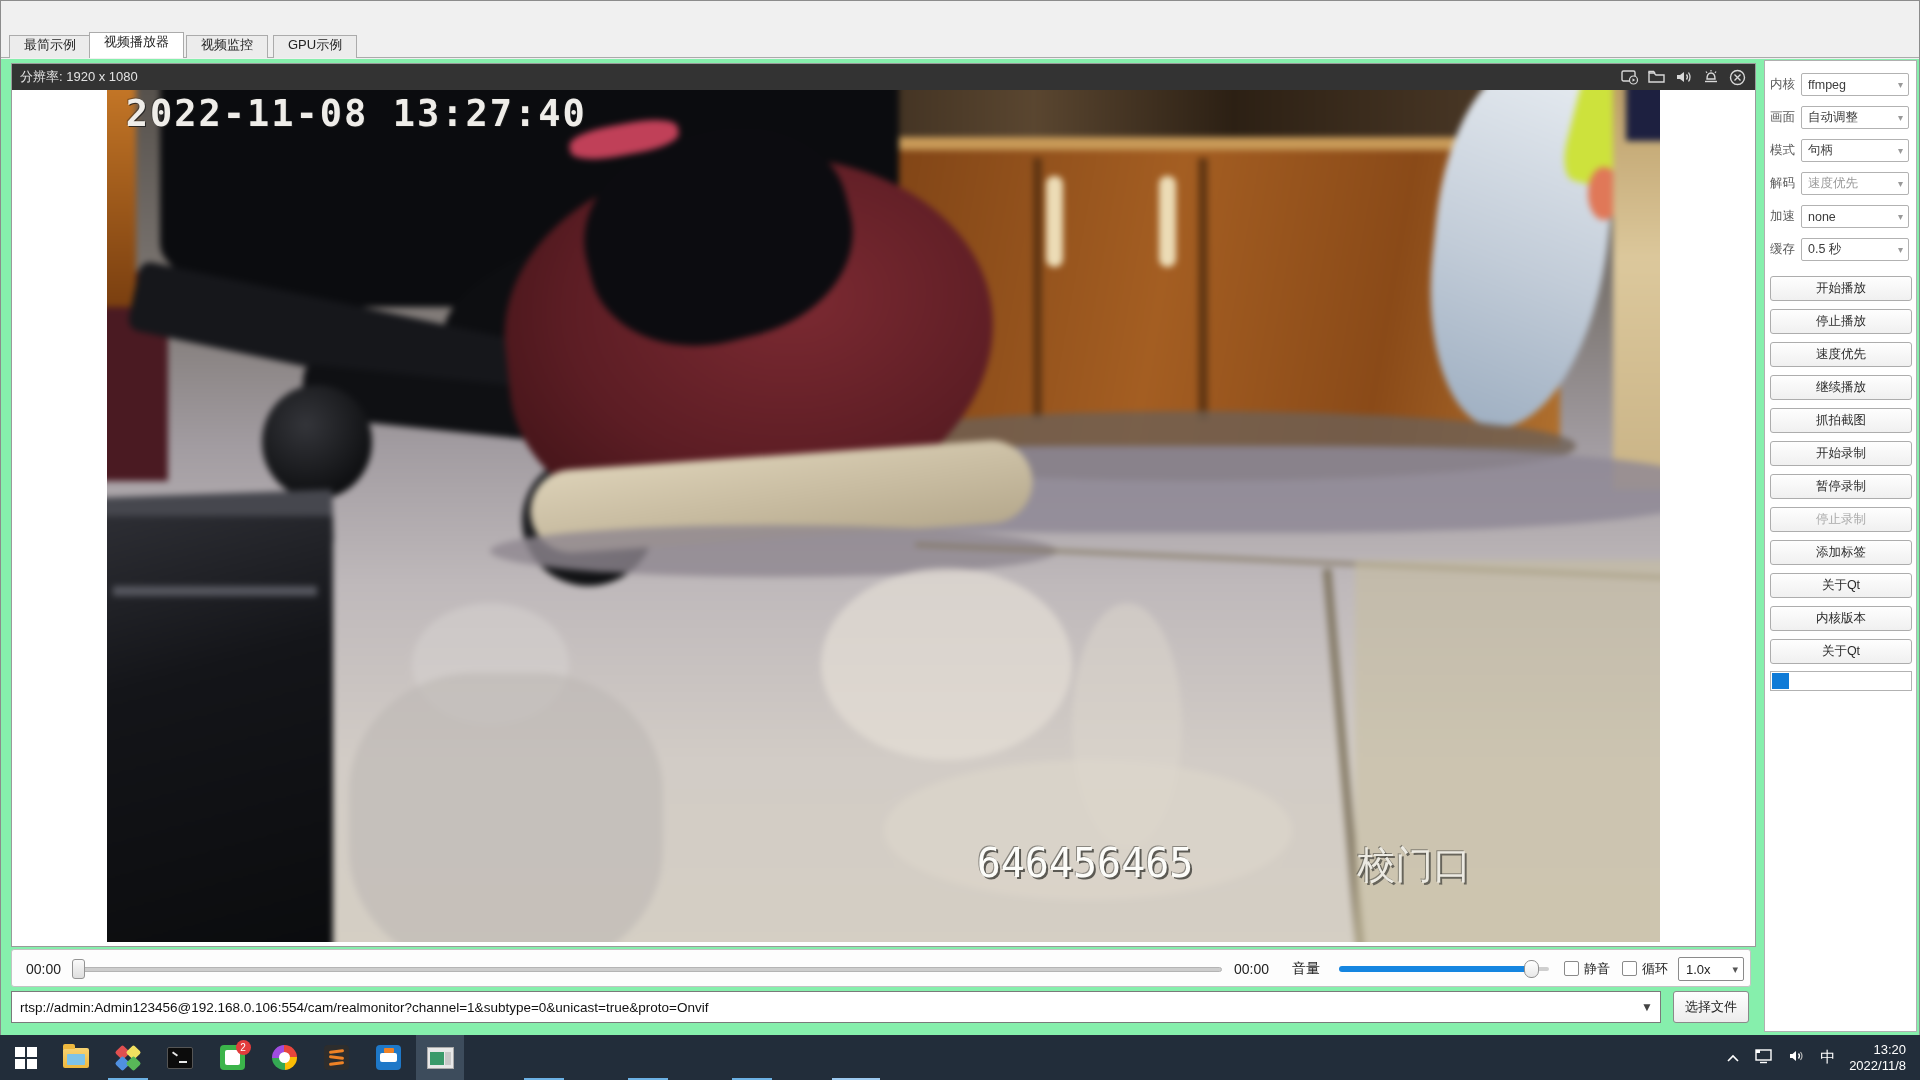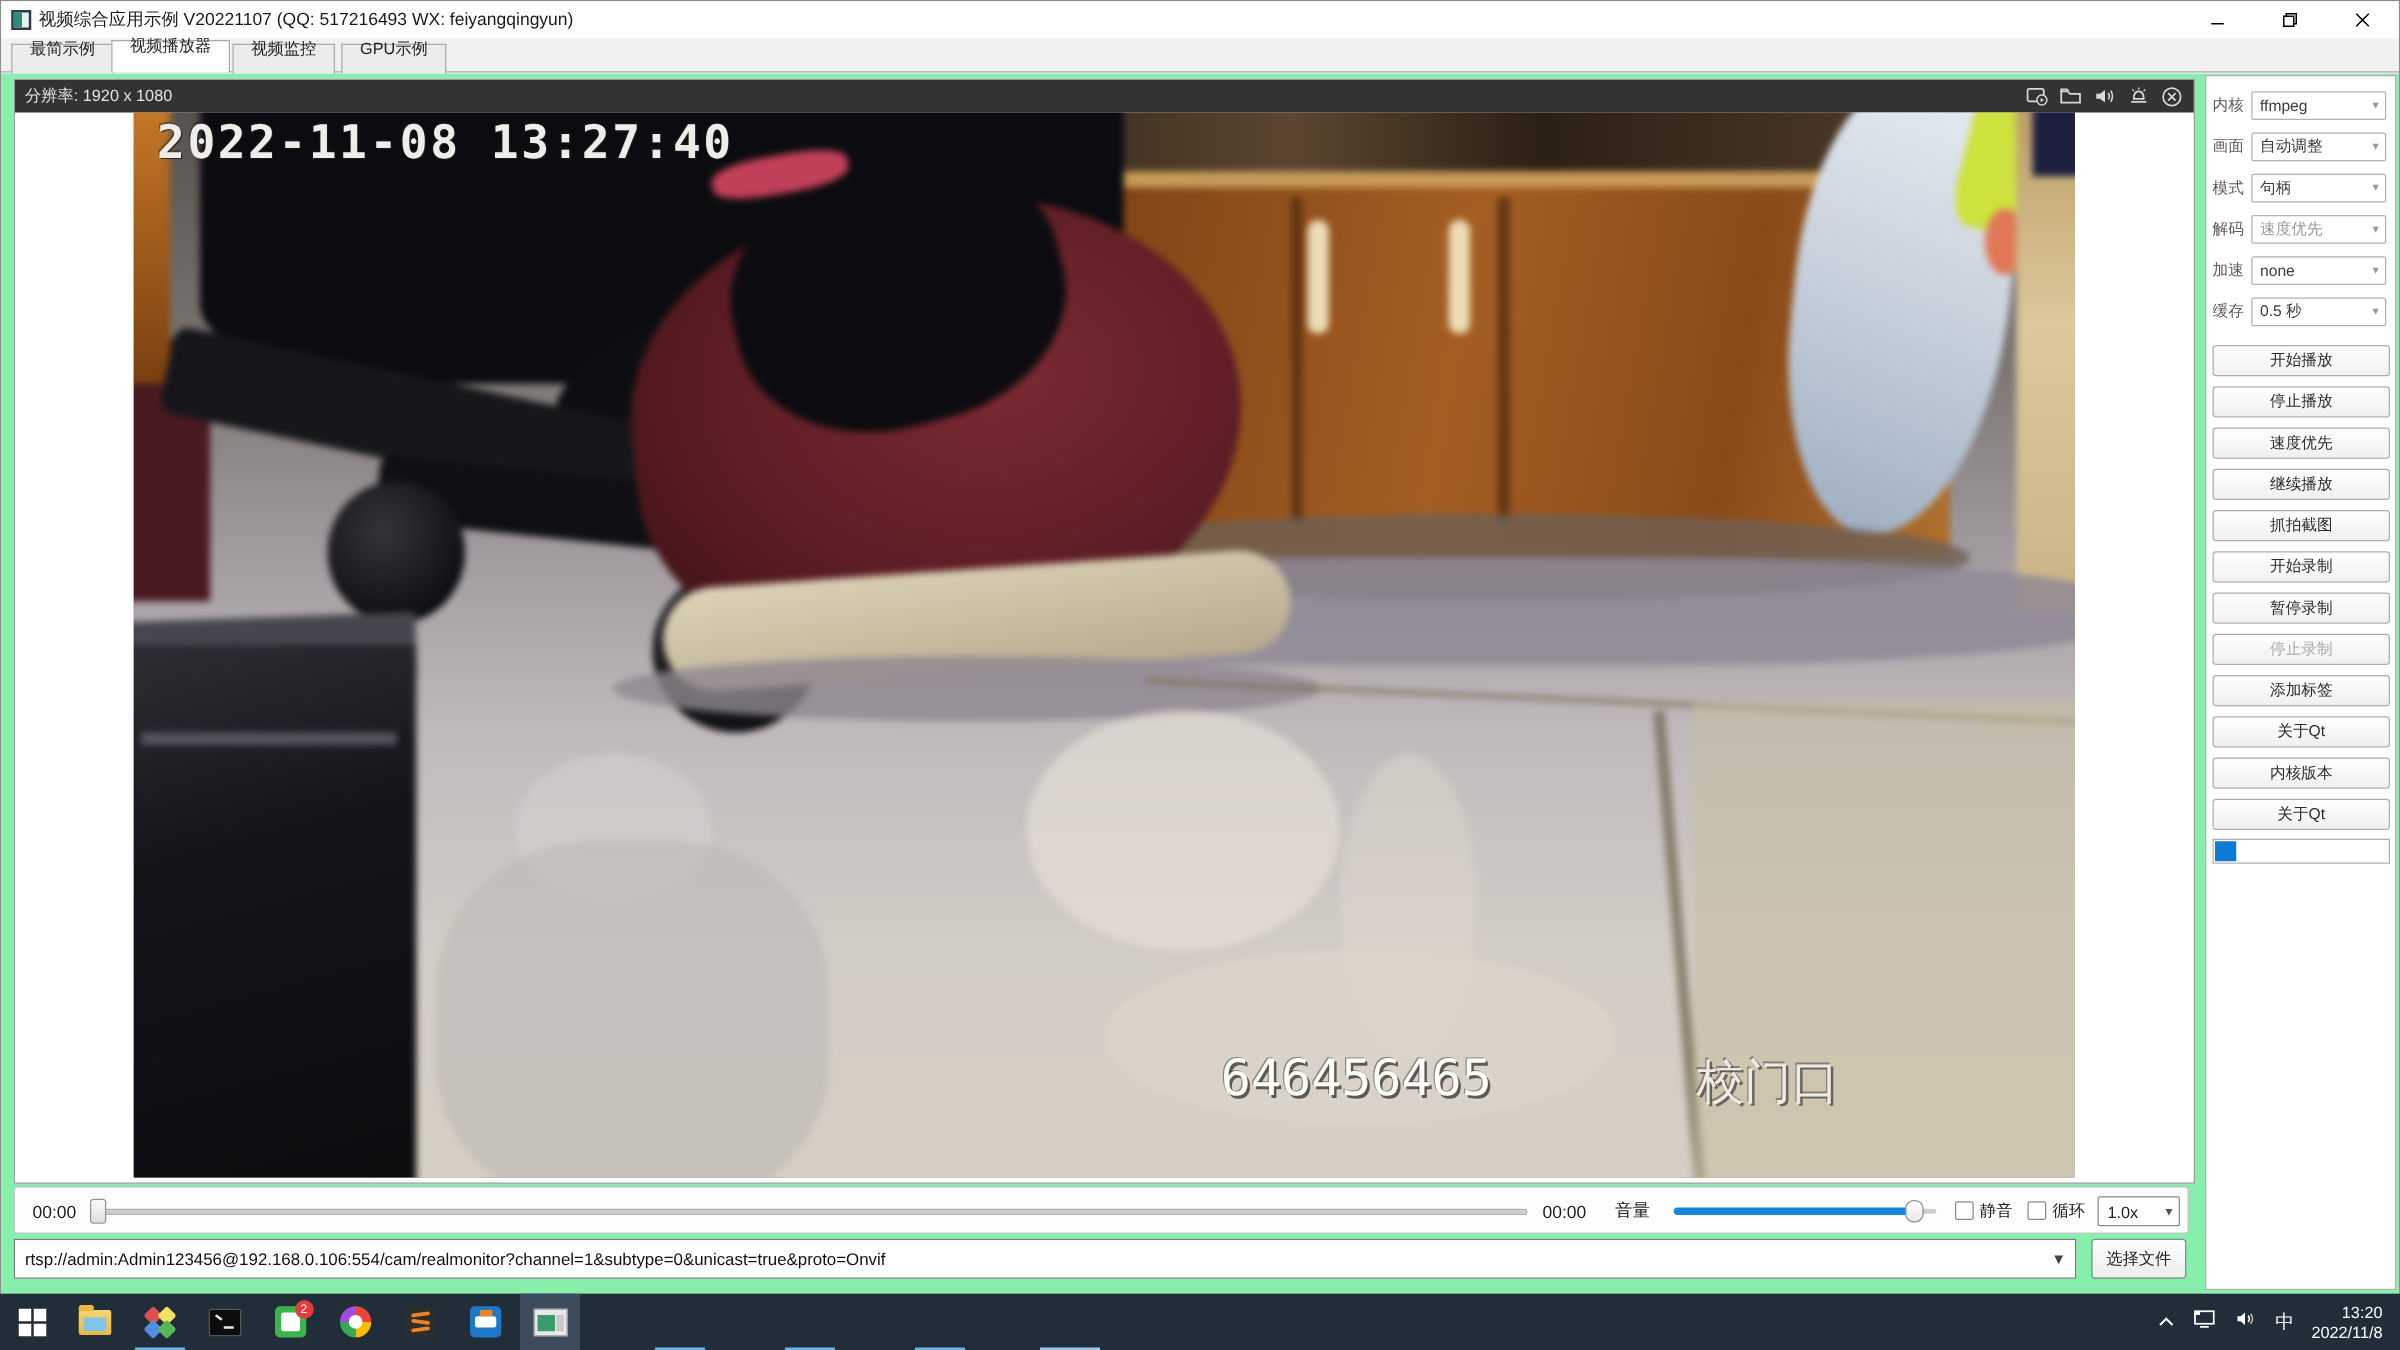--- a/index.html
+++ b/index.html
@@ -14,23 +14,23 @@
   .appicon { width:16px; height:16px; margin:0 6px 0 8px; border:2px solid #2a3a4a;
     background:linear-gradient(90deg,#2e8b7a 0 55%,#e8f2ee 55% 100%); }
   .title-text { font-size:14px; color:#1a1a1a; }
   .wincontrols { position:absolute; right:0; top:0; height:30px; display:flex; }
   .winbtn { width:58px; height:30px; display:flex; align-items:center; justify-content:center; }
   .winbtn svg { display:block; }
 
   
   .tabbar { position:absolute; left:0; top:30px; width:100%; height:27px; background:#f0f0f0;
     border-bottom:1px solid #ababab; }
-  .tab { position:absolute; top:4px; height:23px; padding:12px 14px; font-size:13px; color:#222;
+  .tab { position:absolute; top:4px; height:23px; padding:0 14px; font-size:13px; color:#222;
     background:#ececec; border:1px solid #ababab; border-bottom:none;
-    display:flex; align-items:flex-end; }
+    display:flex; align-items:flex-start; }
   .tab.active { top:1px; height:26px; background:#ffffff; z-index:2; }
   .tab1 { left:8px; } .tab2 { left:88px; } .tab3 { left:185px; } .tab4 { left:272px; }
 
   
   .content { position:absolute; left:0; top:58px; width:100%; height:976px; background:#86efac; }
 
   
   .video-widget { position:absolute; left:10px; top:4px; width:1745px; height:884px;
     border:1px solid #9a9a9a; background:#ffffff; }
   .video-topbar { position:absolute; left:0; top:0; width:100%; height:26px; background:#333333;
@@ -197,42 +197,20 @@
   .icon-vapp .bar { position:absolute; right:2px; top:4px; width:6px; height:13px; background:#c8c8c8; }
   .tray { position:absolute; right:0; top:0; height:45px; display:flex; align-items:center; gap:14px; padding-right:14px; }
   .tray-glyph { color:#fff; font-size:15px; }
   .clock { text-align:right; color:#fff; font-size:13px; line-height:16px; }
 </style>
 </head>
 <body>
 
 <div class="app">
 
-  <div class="titlebar">
-    <div class="appicon"></div>
-    <div class="title-text">视频综合应用示例 V20221107 (QQ: 517216493 WX: feiyangqingyun)</div>
-    <div class="wincontrols">
-      <div class="winbtn">
-        <svg width="12" height="12" viewBox="0 0 12 12">
-            <line x1="1" y1="9" x2="11" y2="9" stroke="#000" stroke-width="1.2"></line>
-          </svg>
-      </div>
-      <div class="winbtn">
-        <svg width="12" height="12" viewBox="0 0 12 12">
-            <rect x="1" y="3" width="8" height="8" fill="none" stroke="#000" stroke-width="1.2"></rect>
-            <polyline points="3,3 3,1 11,1 11,9 9,9" fill="none" stroke="#000" stroke-width="1.2"></polyline>
-          </svg>
-      </div>
-      <div class="winbtn">
-        <svg width="12" height="12" viewBox="0 0 12 12">
-            <path d="M1 1 L11 11 M11 1 L1 11" stroke="#000" stroke-width="1.2"></path>
-          </svg>
-      </div>
-    </div>
-  </div>
 
   <div class="tabbar">
     <div class="tab tab1">
         <span>最简示例</span>
       </div>
     <div class="tab tab2 active">
         <span>视频播放器</span>
       </div>
     <div class="tab tab3">
         <span>视频监控</span>

